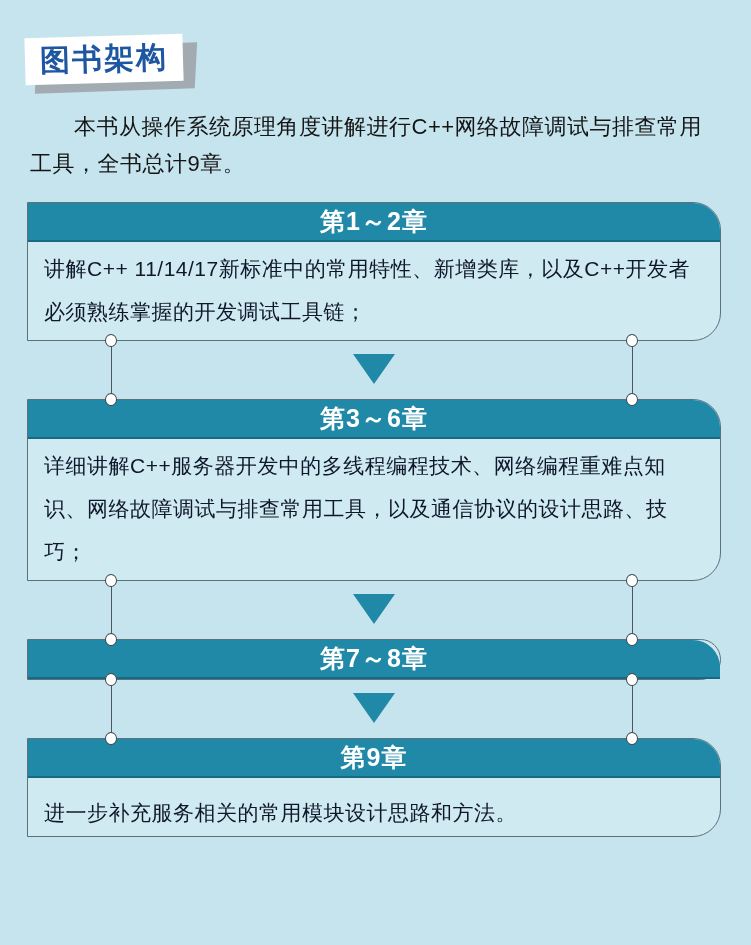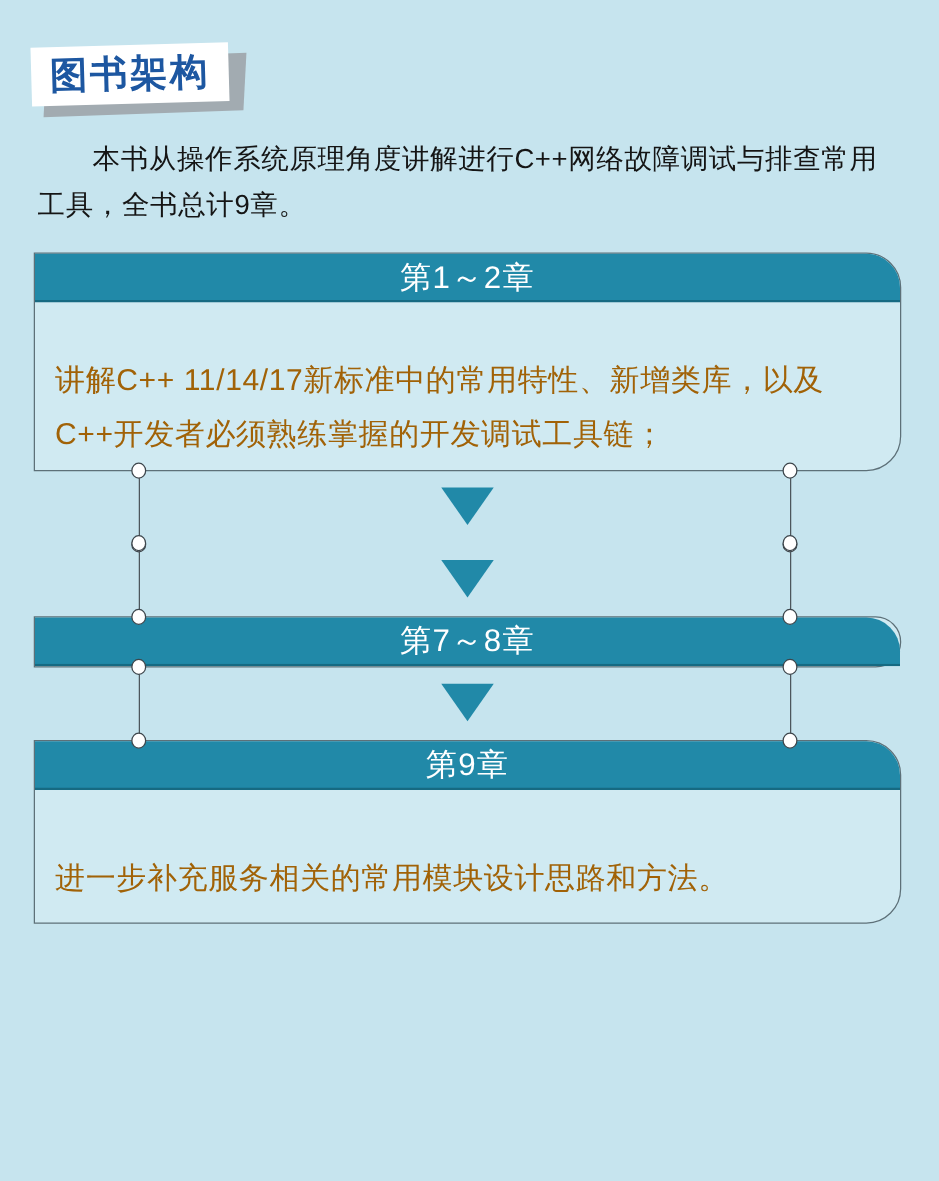--- a/index.html
+++ b/index.html
@@ -43,30 +43,29 @@
     box-sizing:border-box;
   }
   .chapter-header {
     height:37px;
     background:#2189a8;
     border-bottom:2px solid #166a82;
     border-radius:0 27px 0 0;
     display:flex; align-items:center; justify-content:center;
   }
   .chapter-title {
-    color:#ffffff; font-size:25px; font-weight:normal; letter-spacing:1px;
+    color:#ffffff; font-size:25px; font-weight:bold; letter-spacing:1px;
   }
   .chapter-body {
     padding:5px 16px 7px;
-    font-size:24px; line-height:43px; color:#a16207;
+    font-size:21px; line-height:43px; color:#0f172a;
     border-radius:0 0 27px 0;
     letter-spacing:0.5px;
-    margin-top:36px;
   }
-  .chapter-body.pad-lg { padding:13px 16px 14px; }
+  .chapter-body.pad-lg { padding:13px 16px 2px; }
 
   
   .gap { position:relative; height:58px; z-index:2; }
   .vline {
     position:absolute; top:0; bottom:0; width:1px; background:#4c565c;
   }
   .vline.left  { left:111px; }
   .vline.right { left:632px; }
   .node {
     position:absolute; width:12px; height:13px;
@@ -109,20 +108,26 @@
   <div class="gap">
     <div class="vline left"></div>
     <div class="vline right"></div>
     <div class="node lt"></div>
     <div class="node lb"></div>
     <div class="node rt"></div>
     <div class="node rb"></div>
     <div class="arrow-down"></div>
   </div>
 
+  <div class="chapter-box">
+    <div class="chapter-header">
+      <span class="chapter-title">第3～6章</span>
+    </div>
+    <div class="chapter-body">详细讲解C++服务器开发中的多线程编程技术、网络编程重难点知识、网络故障调试与排查常用工具，以及通信协议的设计思路、技巧；</div>
+  </div>
 
   <div class="gap">
     <div class="vline left"></div>
     <div class="vline right"></div>
     <div class="node lt"></div>
     <div class="node lb"></div>
     <div class="node rt"></div>
     <div class="node rb"></div>
     <div class="arrow-down"></div>
   </div>

